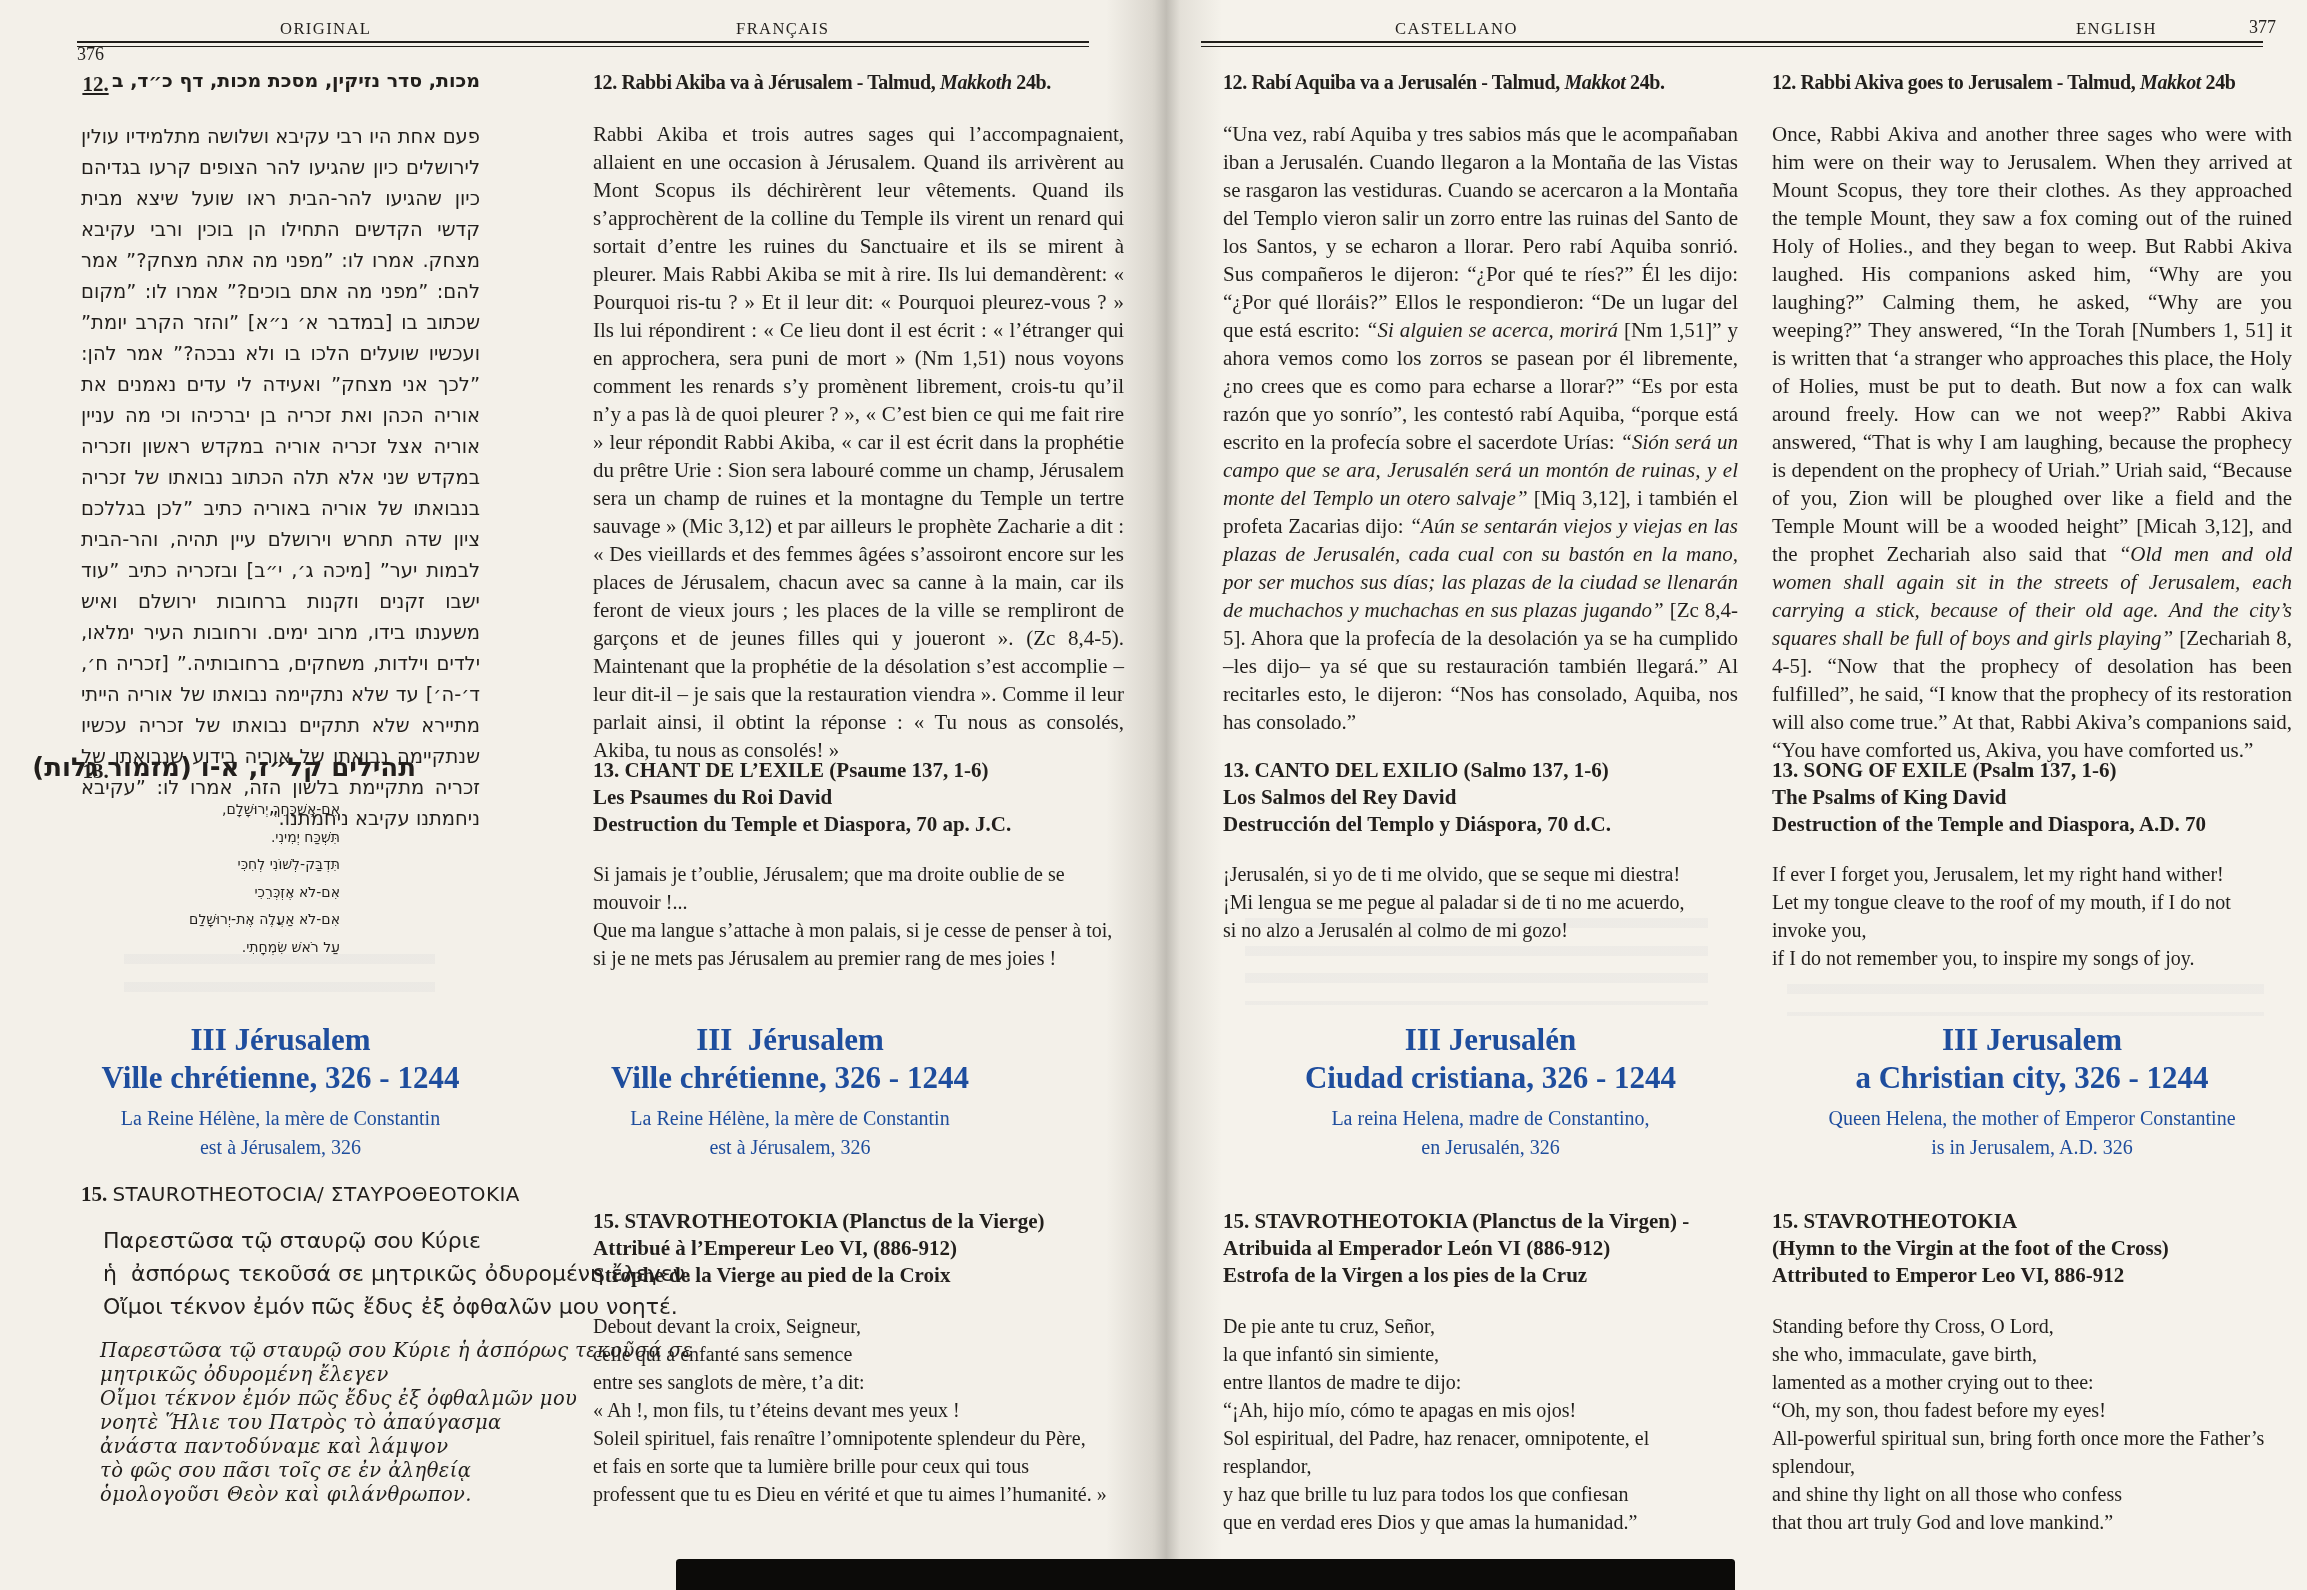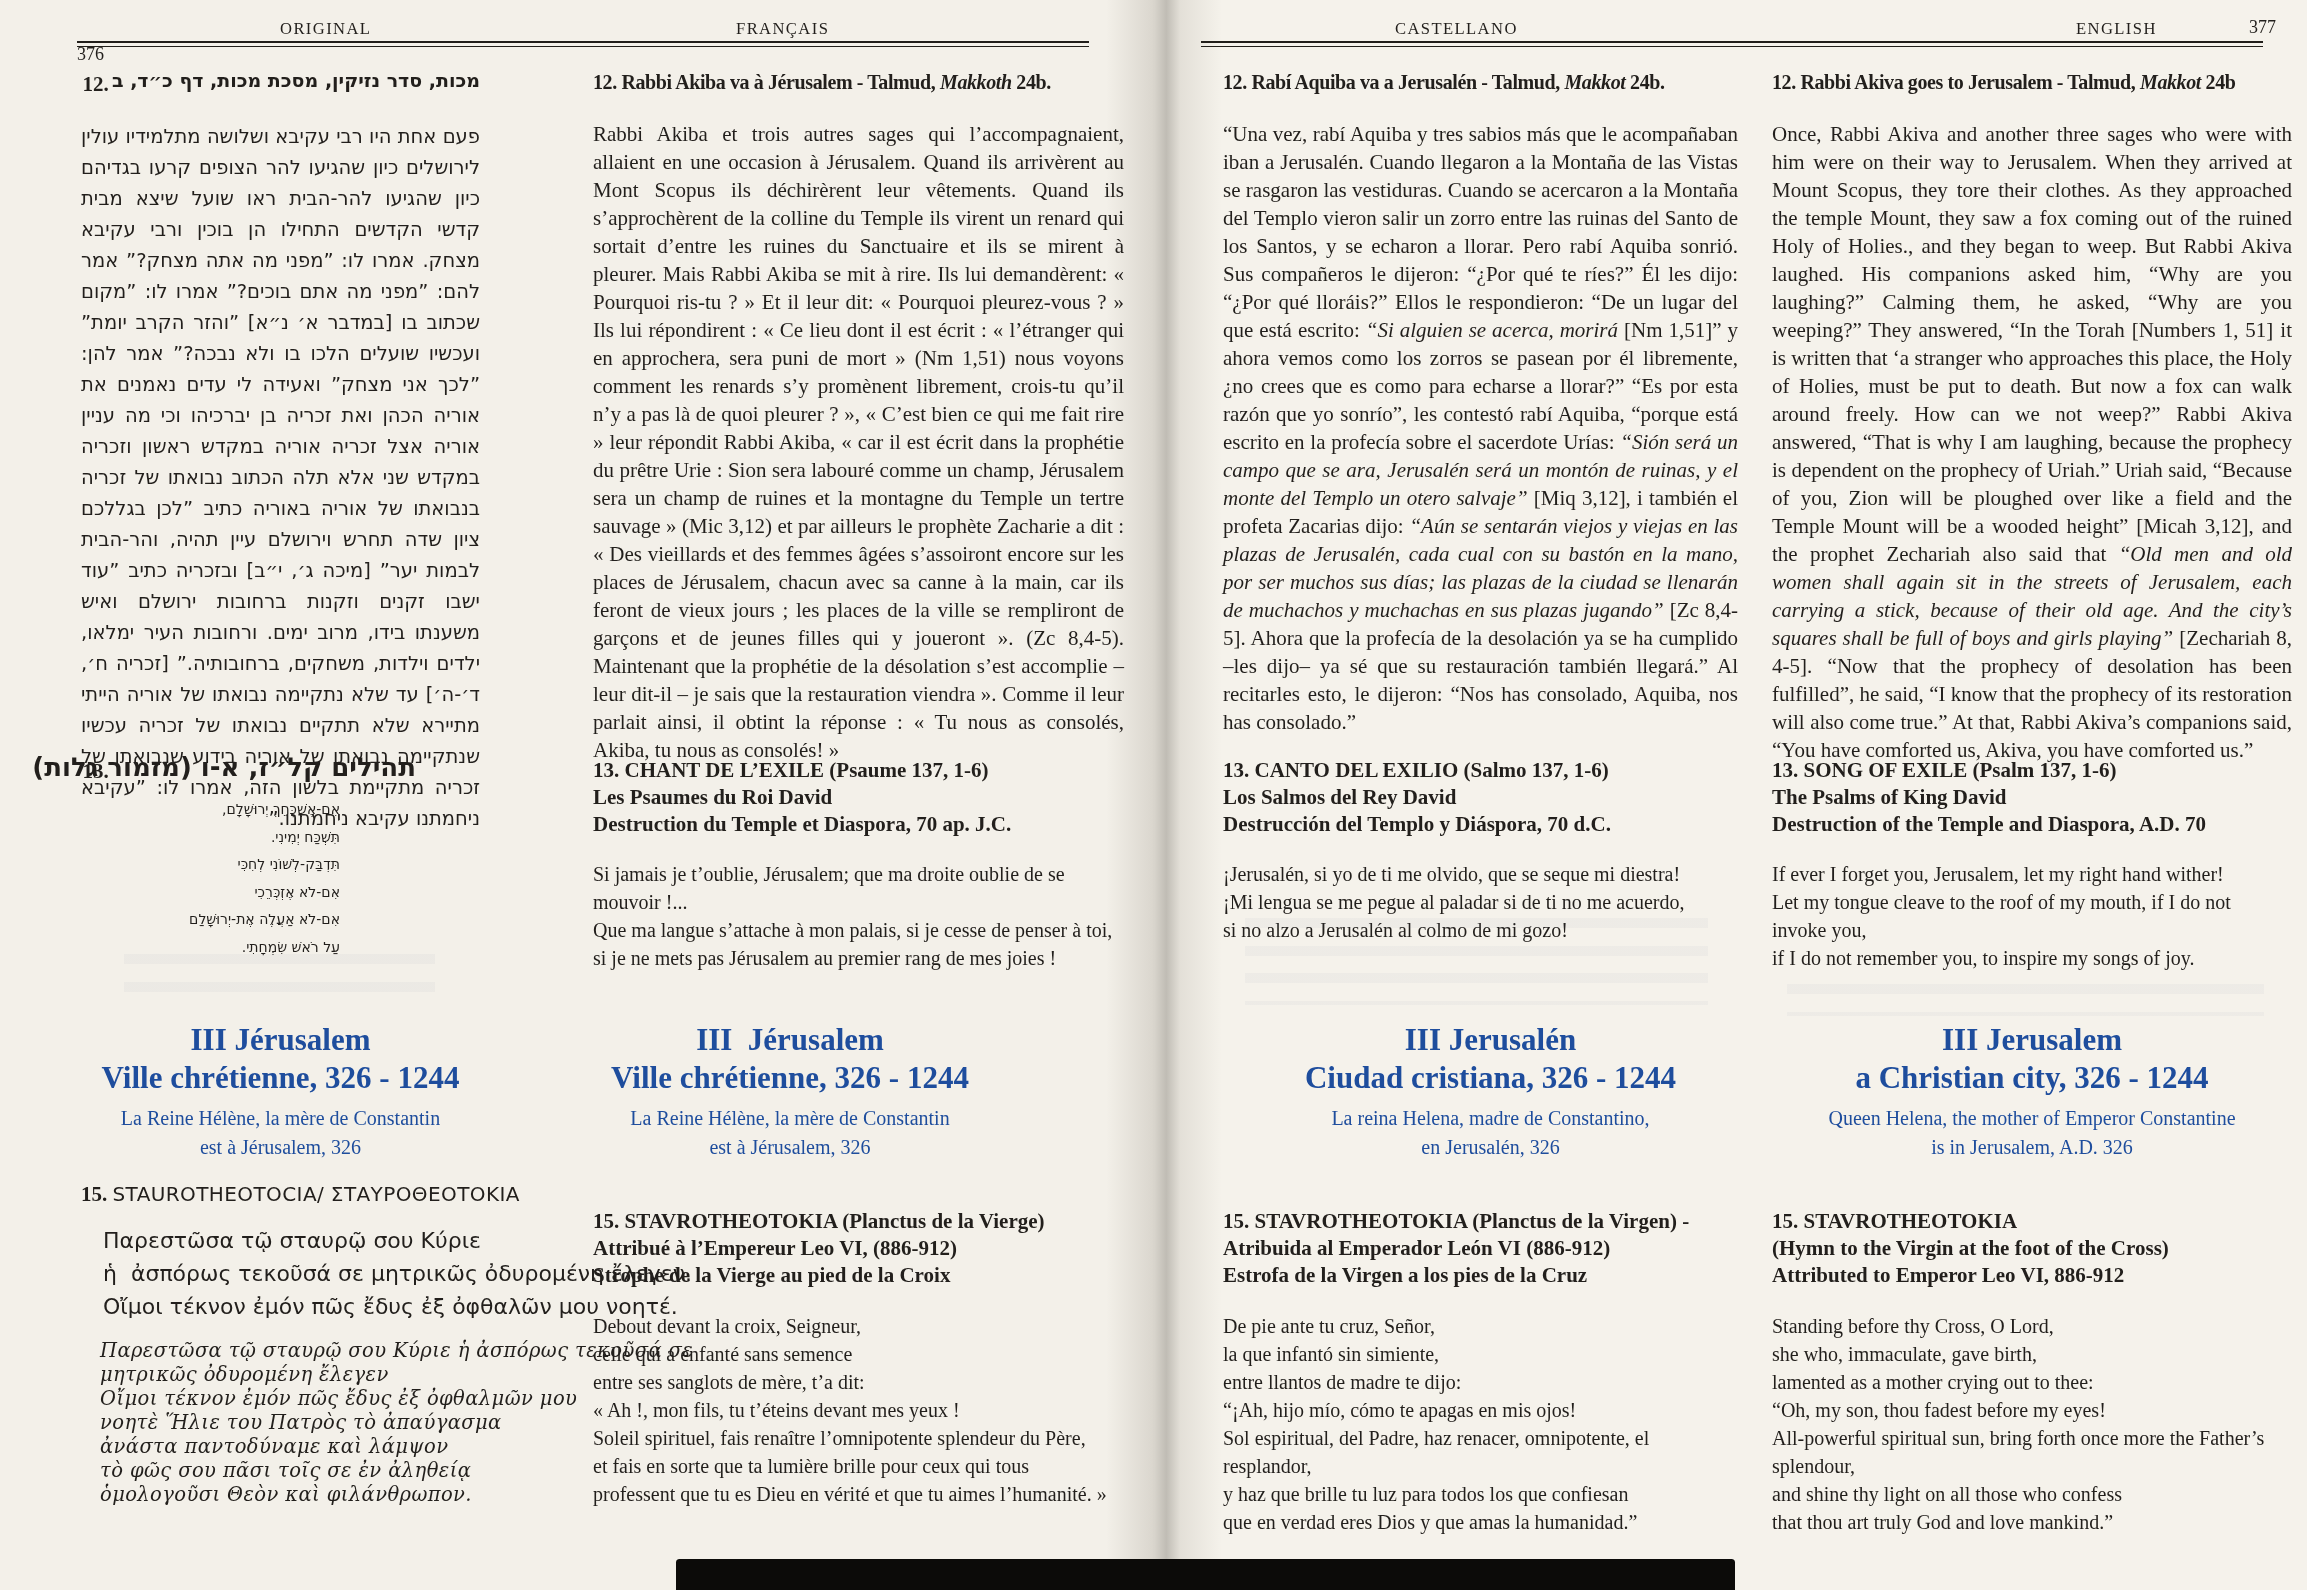--- a/index.html
+++ b/index.html
@@ -53,21 +53,21 @@
   <div class="pg-head" style="left:280px;top:19px;">ORIGINAL</div>
   <div class="pg-head" style="left:736px;top:19px;">FRANÇAIS</div>
   <div class="rule" style="left:77px;top:41px;width:1012px;"></div>
 
   <div class="pg-head" style="left:1395px;top:19px;">CASTELLANO</div>
   <div class="pg-head" style="left:2076px;top:19px;">ENGLISH</div>
   <div class="pagenum" style="left:2249px;top:17.3px;">377</div>
   <div class="rule" style="left:1201px;top:41px;width:1062px;"></div>
 
   <div class="col" style="left:81px;width:399px;">
-    <div class="abs h12num" style="left:1.4px;top:72px;">12.</div>
+    <div class="abs h12num" style="left:1.4px;top:72px;text-decoration:underline;">12.</div>
     <div class="abs heb h12title" style="right:0;top:69px;">מכות, סדר נזיקין, מסכת מכות, דף כ״ד, ב</div>
     <div class="abs heb hbody" style="left:0;top:121px;width:399px;">פעם אחת היו רבי עקיבא ושלושה מתלמידיו עולין לירושלים כיון שהגיעו להר הצופים קרעו בגדיהם כיון שהגיעו להר-הבית ראו שועל שיצא מבית קדשי הקדשים התחילו הן בוכין ורבי עקיבא מצחק. אמרו לו: ”מפני מה אתה מצחק?” אמר להם: ”מפני מה אתם בוכים?” אמרו לו: ”מקום שכתוב בו [במדבר א׳ נ״א] ”והזר הקרב יומת” ועכשיו שועלים הלכו בו ולא נבכה?” אמר להן: ”לכך אני מצחק” ואעידה לי עדים נאמנים את אוריה הכהן ואת זכריה בן יברכיהו וכי מה עניין אוריה אצל זכריה אוריה במקדש ראשון וזכריה במקדש שני אלא תלה הכתוב נבואתו של זכריה בנבואתו של אוריה באוריה כתיב ”לכן בגללכם ציון שדה תחרש וירושלם עיין תהיה, והר-הבית לבמות יער” [מיכה ג׳, י״ב] ובזכריה כתיב ”עוד ישבו זקנים וזקנות ברחובות ירושלם ואיש משענתו בידו, מרוב ימים. ורחובות העיר ימלאו, ילדים וילדות, משחקים, ברחובותיה.” [זכריה ח׳, ד׳-ה׳] עד שלא נתקיימה נבואתו של אוריה הייתי מתיירא שלא תתקיים נבואתו של זכריה עכשיו שנתקיימה נבואתו של אוריה בידוע שנבואתו של זכריה מתקיימת בלשון הזה, אמרו לו: ”עקיבא ניחמתנו עקיבא ניחמתנו.”</div>
 
     <div class="abs h13num" style="left:1.4px;top:759px;">13.</div>
     <div class="abs heb h13title" style="right:64px;top:752px;">תהילים קל״ז, א-ו (מזמור גלות)</div>
     <div class="abs heb hpsalm" style="right:140px;top:796px;">אִם-אֶשְׁכָּחֵךְ יְרוּשָׁלִָם,
 תִּשְׁכַּח יְמִינִי.
 תִּדְבַּק-לְשׁוֹנִי לְחִכִּי
 אִם-לֹא אֶזְכְּרֵכִי
 אִם-לֹא אַעֲלֶה אֶת-יְרוּשָׁלִַם

